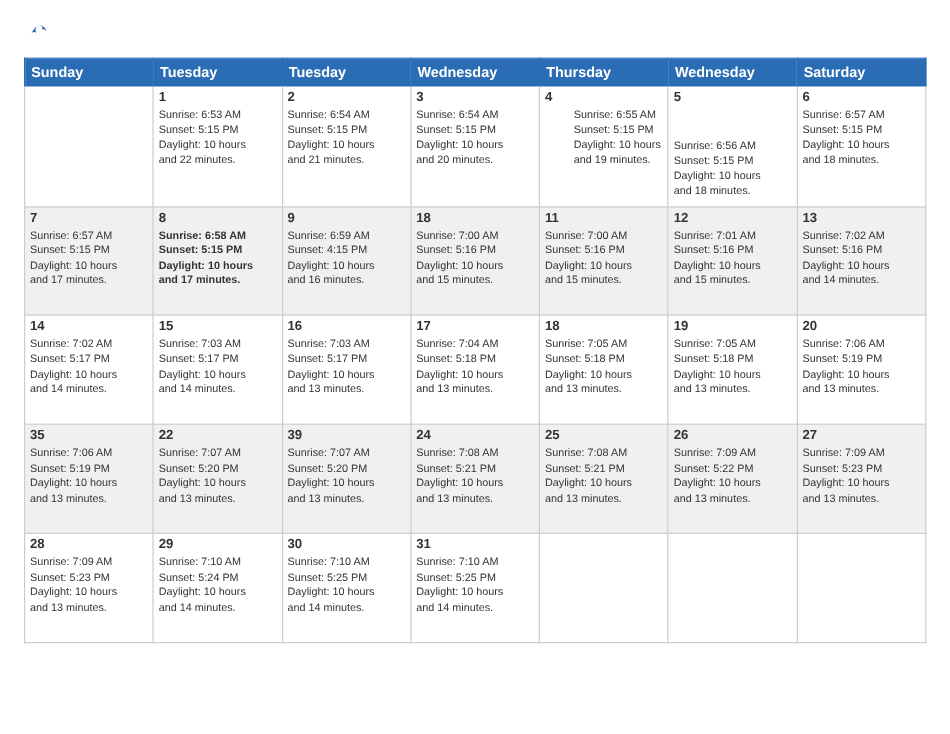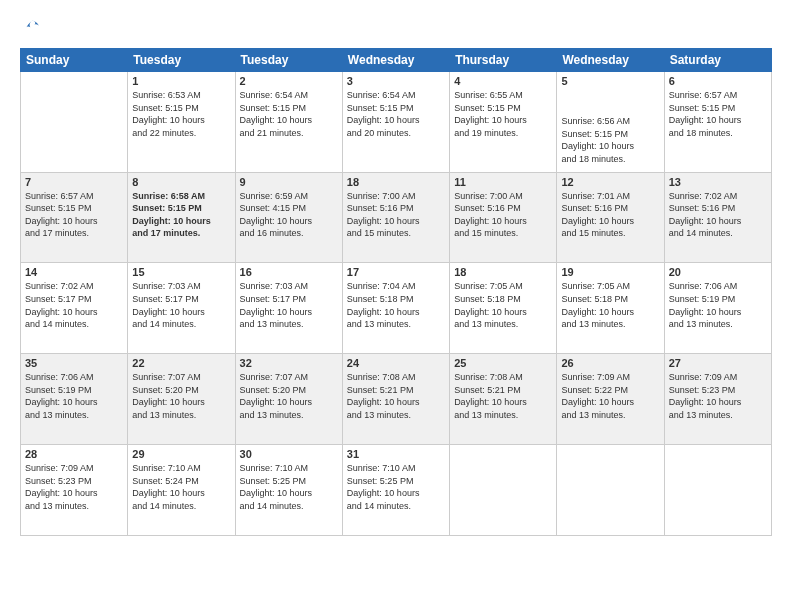--- a/index.html
+++ b/index.html
@@ -151,21 +151,21 @@
           </td>
           <td>
             <span class="day-num">3</span>
             <div class="day-info" style="white-space: pre-line;">Sunrise: 6:54 AM
 Sunset: 5:15 PM
 Daylight: 10 hours
 and 20 minutes.</div>
           </td>
           <td>
             <span class="day-num">4</span>
-            <div class="day-info" style="white-space: pre-line;">Sunrise: 6:55 AM
+            <div class="day-info" style="white-space: pre-line; margin-left: 24px;">Sunrise: 6:55 AM
 Sunset: 5:15 PM
 Daylight: 10 hours
 and 19 minutes.</div>
           </td>
           <td>
             <span class="day-num">5</span>
             <div class="day-info" style="white-space: pre-line; margin-top: 28px;">Sunrise: 6:56 AM
 Sunset: 5:15 PM
 Daylight: 10 hours
 and 18 minutes.</div>
@@ -289,21 +289,21 @@
 and 13 minutes.</div>
           </td>
           <td>
             <span class="day-num">22</span>
             <div class="day-info" style="white-space: pre-line;">Sunrise: 7:07 AM
 Sunset: 5:20 PM
 Daylight: 10 hours
 and 13 minutes.</div>
           </td>
           <td>
-            <span class="day-num">32</span>
+            <span class="day-num">39</span>
             <div class="day-info" style="white-space: pre-line;">Sunrise: 7:07 AM
 Sunset: 5:20 PM
 Daylight: 10 hours
 and 13 minutes.</div>
           </td>
           <td>
             <span class="day-num">24</span>
             <div class="day-info" style="white-space: pre-line;">Sunrise: 7:08 AM
 Sunset: 5:21 PM
 Daylight: 10 hours

